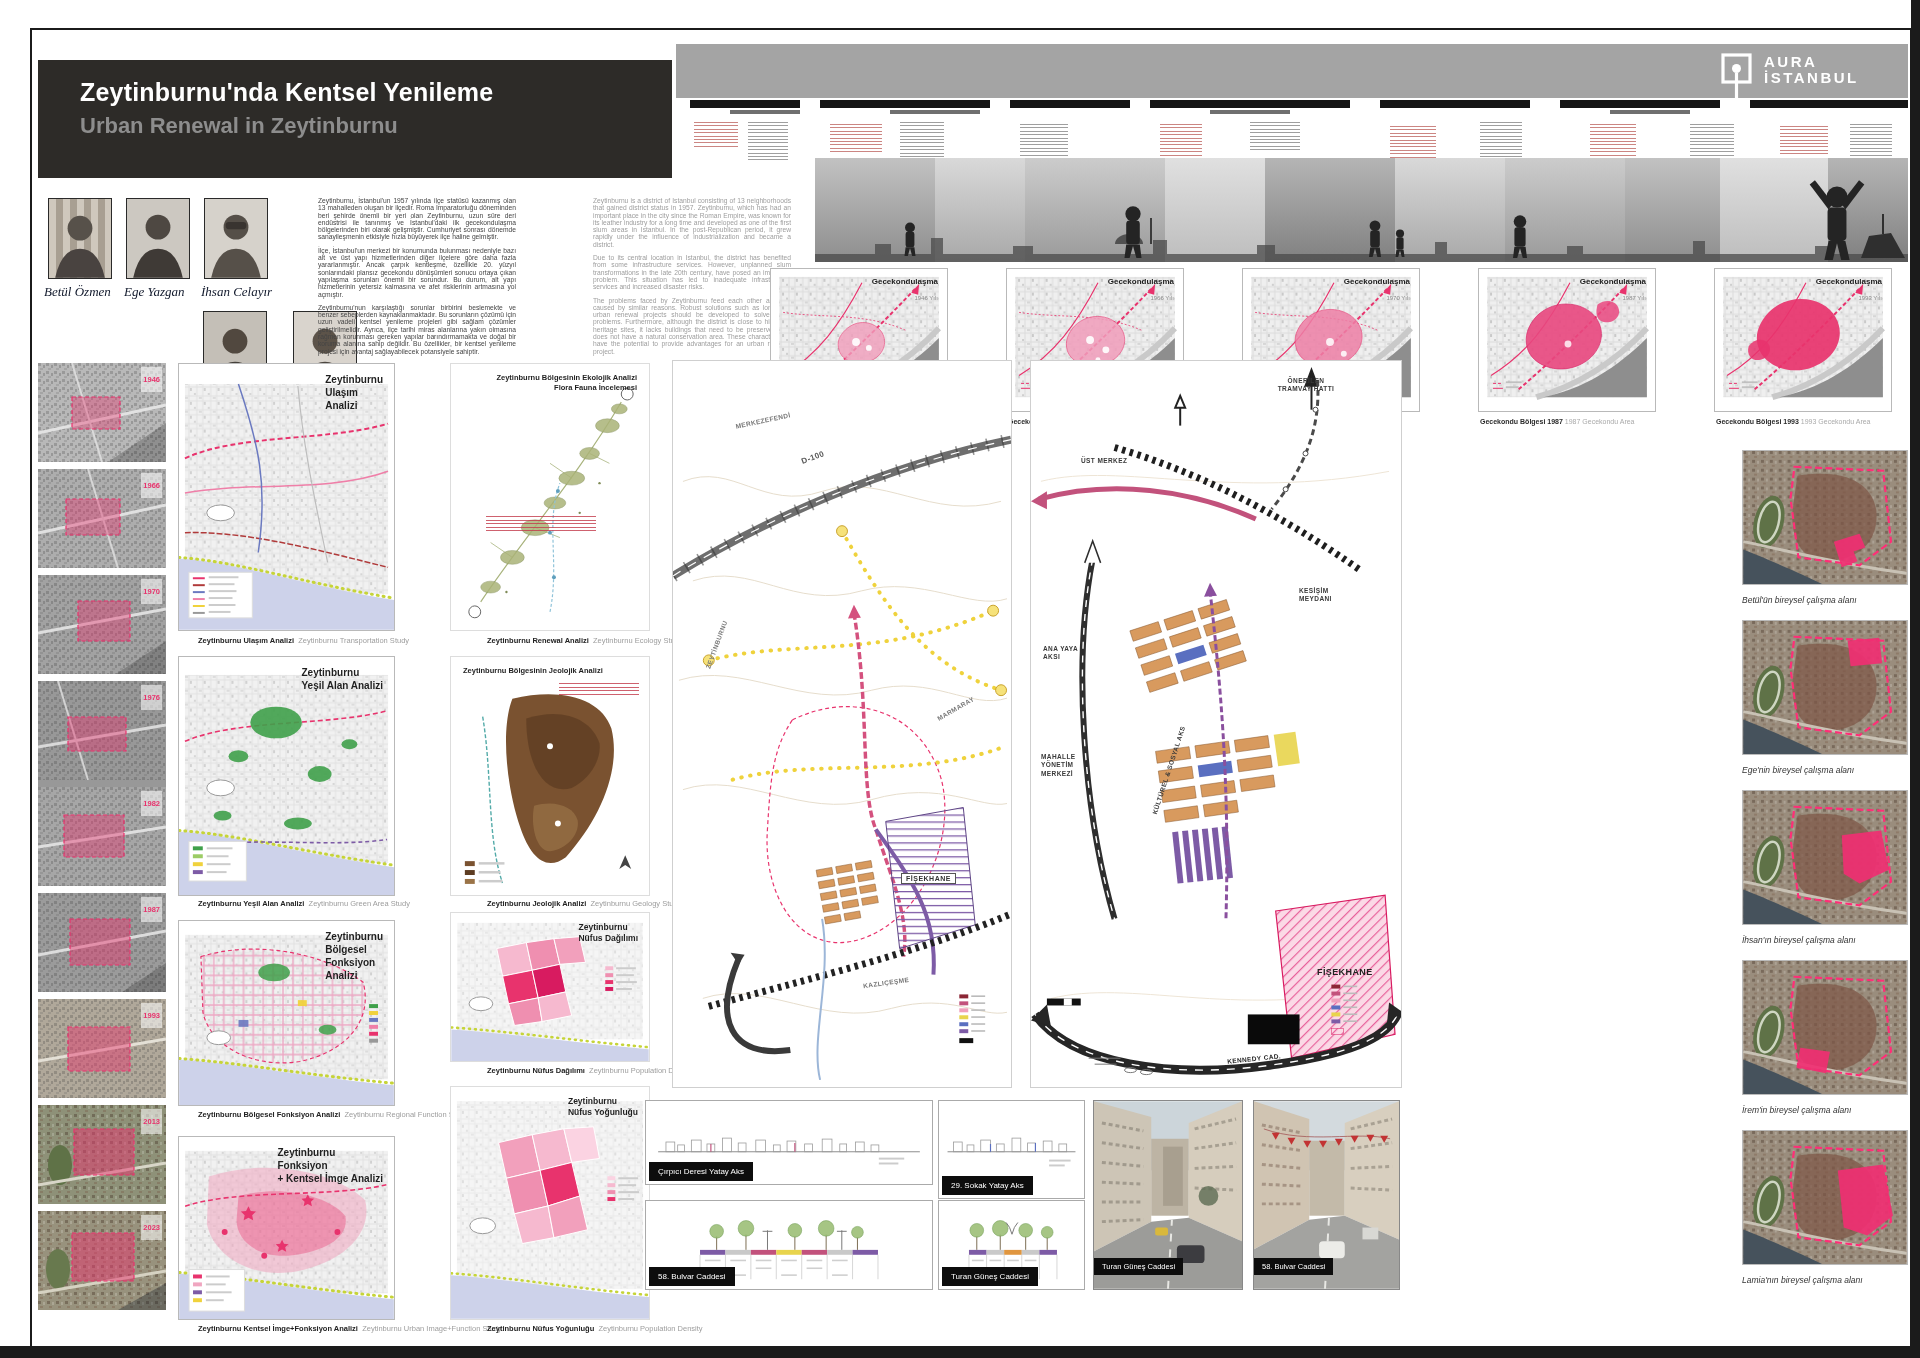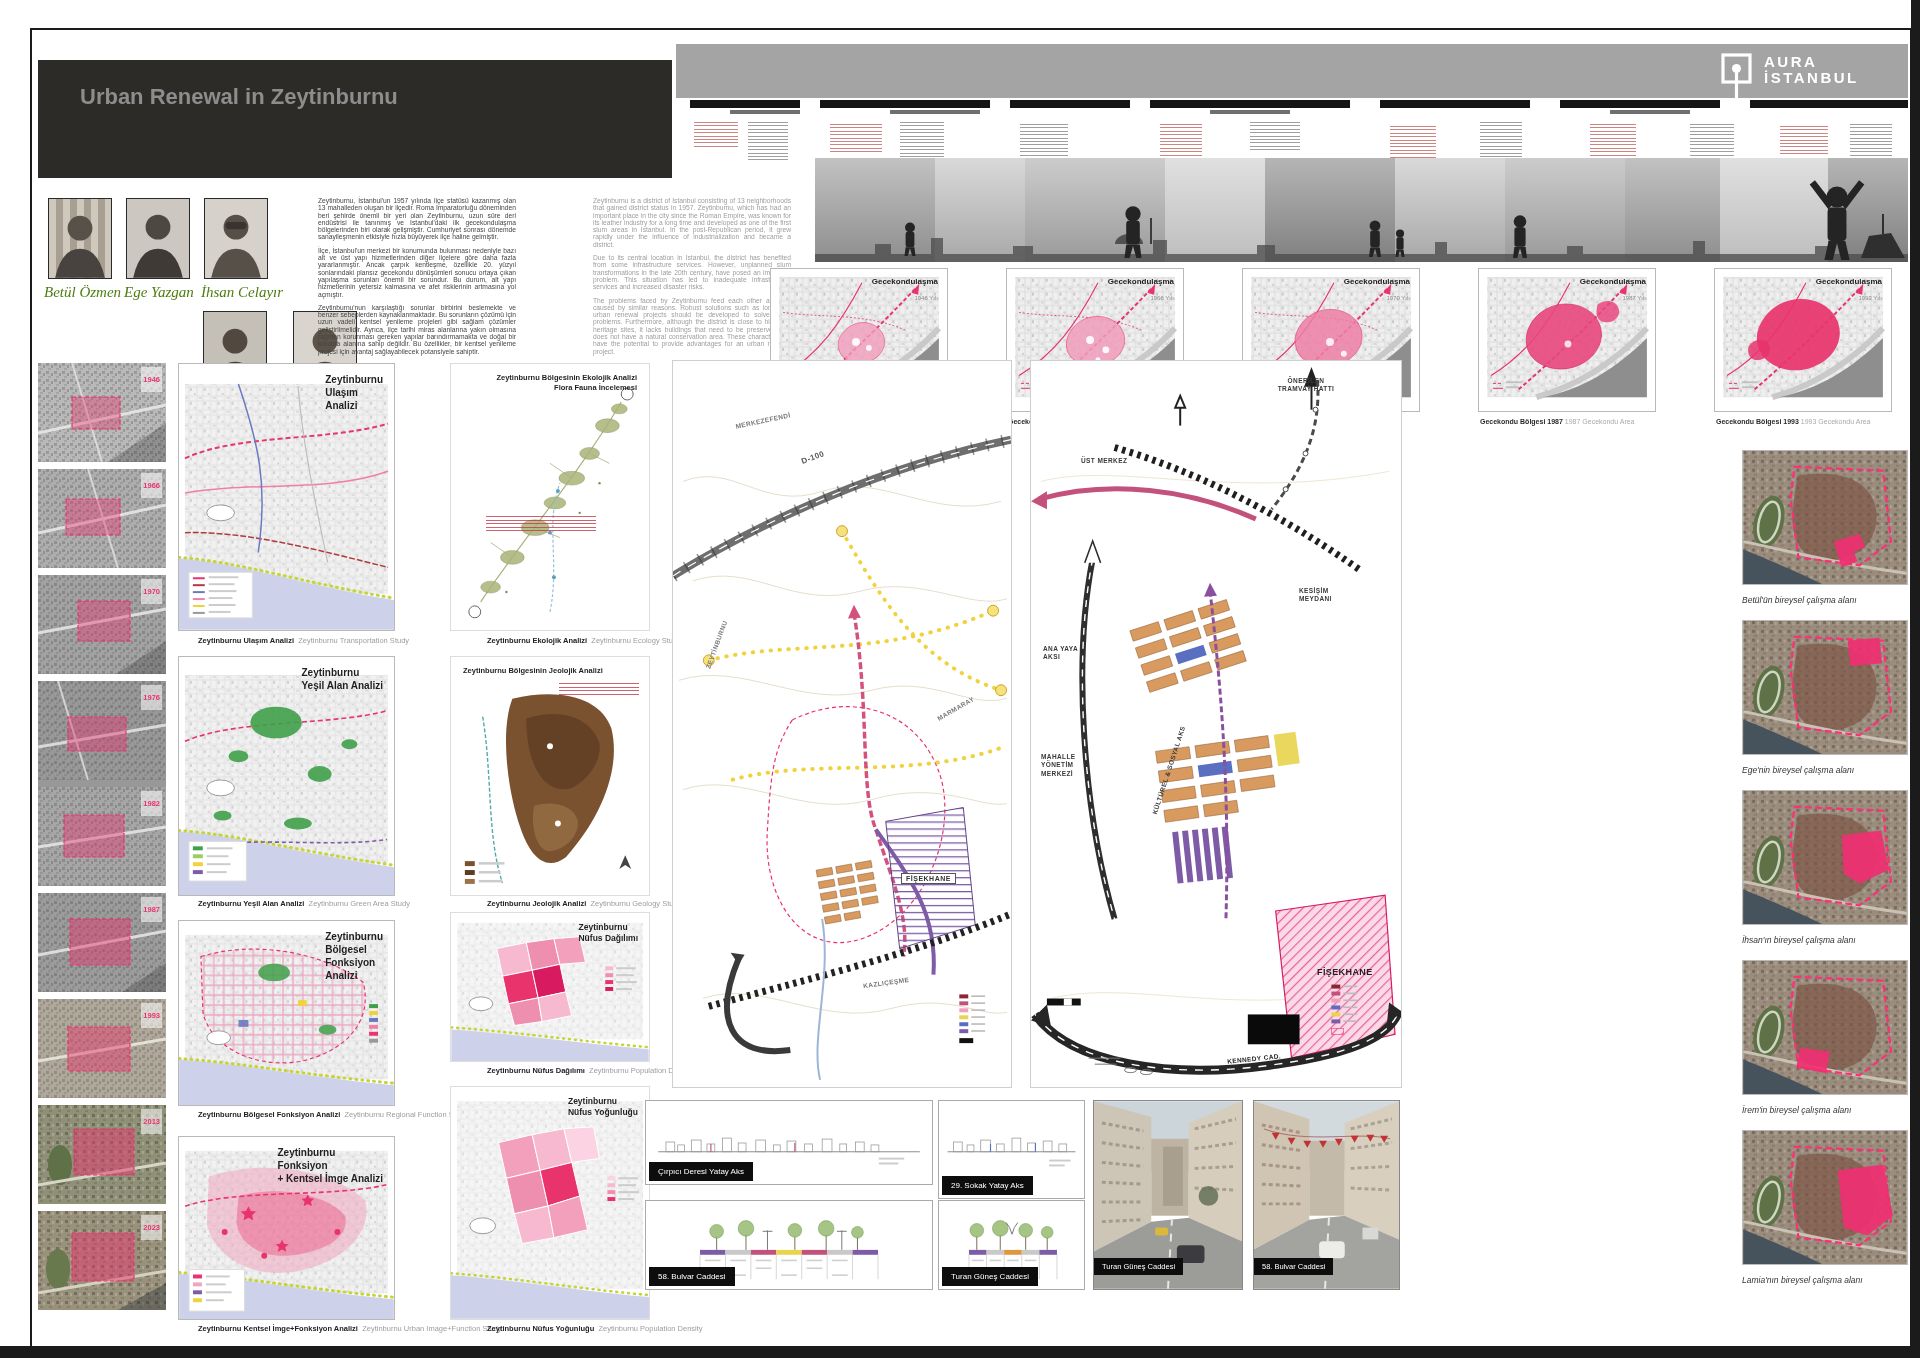--- a/index.html
+++ b/index.html
@@ -11,21 +11,21 @@
   .edge-b{position:absolute;left:0;bottom:0;width:1920px;height:12px;background:#1b1b1b}
   .edge-r{position:absolute;right:0;top:0;width:9px;height:1358px;background:#1b1b1b}
 
   
   .hdr{background:#2d2b28;padding:18px 0 0 42px;box-sizing:border-box}
   .hdr .t1{font-size:25px;font-weight:bold;color:#fff;letter-spacing:.2px}
   .hdr .t2{font-size:22px;font-weight:bold;color:#8d8d8d;margin-top:6px}
 
   
   .photo{position:absolute;width:62px;height:79px;border:1px solid #2a2a2a;overflow:hidden}
-  .pname{position:absolute;font-style:italic;font-size:15px;color:#4d7c0f;font-family:"Liberation Serif",serif}
+  .pname{position:absolute;font-style:italic;font-size:13px;color:#0f172a;font-family:"Liberation Serif",serif}
 
   
   .intro{position:absolute;width:198px;font-size:6.7px;line-height:7.3px;text-align:justify;color:#444}
   .intro p{margin:0 0 6px 0}
   .intro.en{color:#9d9d9d}
 
   
   .band{position:absolute;background:#a4a4a4}
   .brand{position:absolute;display:flex;align-items:flex-start}
   .brand .bt{color:#fff;font-weight:bold;font-size:15px;line-height:16px;letter-spacing:2.5px;margin-left:10px;margin-top:2px}
@@ -118,20 +118,21 @@
         <path d="M-4,-24 L-13,-36 l2.5,-2 L-2,-27Z"></path>
           <path d="M4,-24 L13,-36 l-2.5,-2 L2,-27Z"></path>
         <path d="M-4,-9 l-2,9 h4 l2,-8 l2,8 h4 l-2,-9Z"></path>
       </g>
     </defs>
   </svg>
 
   <div class="frame"></div>
 
   <div class="abs hdr" style="left:38px;top:60px;width:634px;height:118px">
+    <div class="t1">Zeytinburnu'nda Kentsel Yenileme</div>
     <div class="t2">Urban Renewal in Zeytinburnu</div>
   </div>
 
   <div class="photo" style="left:48px;top:198px;background:repeating-linear-gradient(90deg,#cfc8bd 0 7px,#a89f92 7px 14px)">
     <svg viewBox="0 0 60 76" width="62" height="79">
         <circle cx="30" cy="28" r="12" fill="#57514a"></circle>
         <path d="M6 76 q6-28 24-28 q18 0 24 28 z" fill="#494340"></path>
       </svg>
   </div>
   <div class="photo" style="left:126px;top:198px;background:#ccc8c1">
@@ -634,21 +635,21 @@
         <circle cx="24" cy="250" r="6" fill="#fff" stroke="#666"></circle>
       <circle cx="56" cy="230" r="1.2" fill="#7e8a55"></circle>
         <circle cx="130" cy="150" r="1.2" fill="#7e8a55"></circle>
         <circle cx="150" cy="120" r="1.2" fill="#7e8a55"></circle>
     </svg>
     <div class="an-title ctr">Zeytinburnu Bölgesinin Ekolojik Analizi
 Flora Fauna İncelemesi</div>
     <div class="rednote" style="left:35px;top:152px;width:110px;height:16px"></div>
   </div>
   <div class="an-cap" style="left:487px;top:636px">
-    <b>Zeytinburnu Ekolojik Analizi</b>&nbsp;
+    <b>Zeytinburnu Renewal Analizi</b>&nbsp;
     <span>Zeytinburnu Ecology Study</span>
   </div>
 
   <div class="panel" style="left:450px;top:656px;width:200px;height:240px;border-color:#ddd">
     <svg viewBox="0 0 200 240" width="198" height="238">
       <path d="M62,42 C112,30 152,42 162,72 C172,112 152,162 116,202 C96,217 80,202 70,172 C56,132 50,72 62,42 Z" fill="#7a5230"></path>
       <path d="M76,62 C112,50 142,62 150,87 C152,102 142,122 122,132 C96,140 76,112 76,62Z" fill="#5d3c22" opacity=".75"></path>
       <path d="M84,150 C104,144 124,150 128,165 C130,180 116,194 100,196 C86,196 80,170 84,150Z" fill="#9a7347" opacity=".7"></path>
       <circle cx="100" cy="90" r="3" fill="#fff"></circle>
         <circle cx="108" cy="168" r="3" fill="#fff"></circle>

